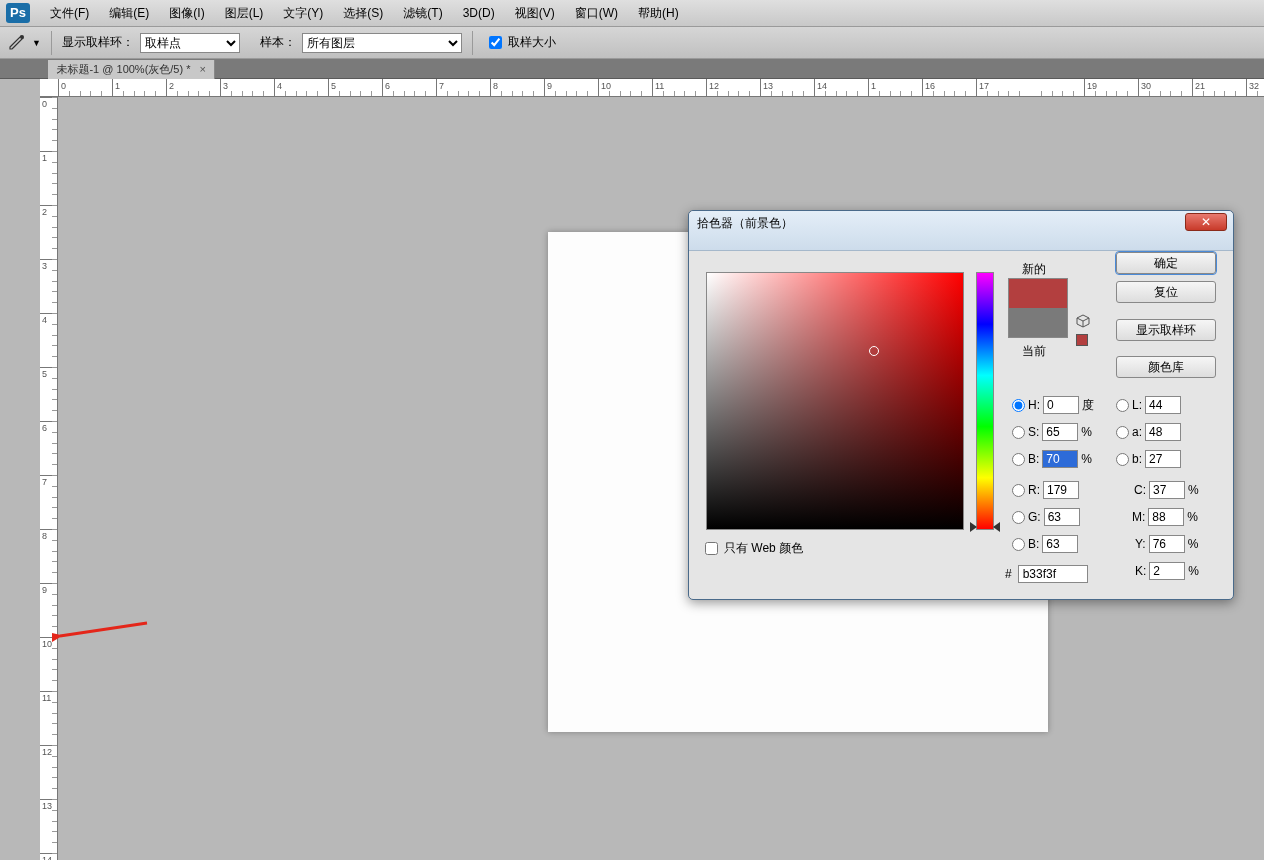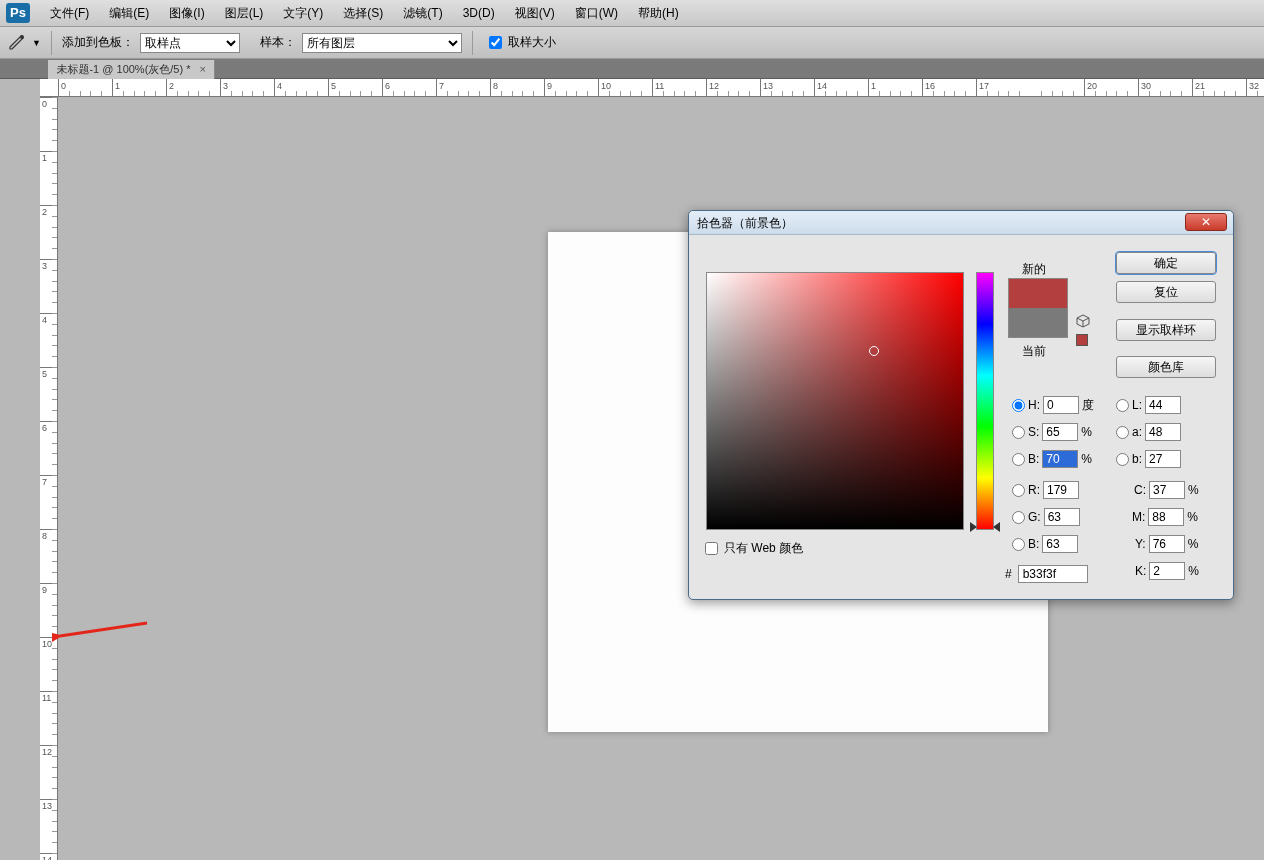--- a/index.html
+++ b/index.html
@@ -28,21 +28,21 @@
 .toolbar .tool { width:28px; height:24px; margin:1px auto; display:flex; align-items:center; justify-content:center; font-size:14px; cursor:pointer; position:relative;}
 .toolbar .tool.active { background:#888; box-shadow:inset 1px 1px 2px rgba(0,0,0,.4);}
 .toolbar .tool .corner{ position:absolute; right:1px; bottom:1px; width:0;height:0;border-left:4px solid transparent; border-bottom:4px solid #333;}
 .toolbar .swatch-wrap{ margin:4px; position:relative; height:32px;}
 .toolbar .swatch-fg{ position:absolute; top:0; left:0; width:20px;height:20px;background:#7a7a7a;border:1px solid #fff; outline:1px solid #333;}
 .toolbar .swatch-bg{ position:absolute; top:10px; left:10px; width:20px;height:20px;background:#fff;border:1px solid #fff; outline:1px solid #333;}
 .canvas { position:absolute; top:232px; left:548px; width:500px; height:500px; background:#fdfdfd; box-shadow:0 0 6px rgba(0,0,0,.3);}
 .arrow { position:absolute; }
 .arrow svg{ display:block;}
 .dialog { position:absolute; top:210px; left:688px; width:546px; height:390px; background:#e5e5e5; border:1px solid #4a6a8a; border-radius:5px; box-shadow:0 3px 12px rgba(0,0,0,.4);}
-.dlg-title { background:linear-gradient(#e4eef8,#cddceb); height:24px; border-radius:5px 5px 0 0; font-size:12px; padding:4px 8px; position:relative; border-bottom:1px solid #a5b8cb;}
+.dlg-title { background:linear-gradient(#e4eef8,#cddceb); height:40px; border-radius:5px 5px 0 0; font-size:12px; padding:4px 8px; position:relative; border-bottom:1px solid #a5b8cb;}
 .dlg-close { position:absolute; right:6px; top:2px; width:42px; height:18px; background:linear-gradient(#e87a6f,#c83a2a); border:1px solid #8a2a1a; border-radius:3px; color:#fff; text-align:center; font-size:12px; line-height:16px; cursor:pointer;}
 .field { position:absolute; left:706px; top:272px; width:258px; height:258px; border:1px solid #888; background:linear-gradient(to bottom,rgba(0,0,0,0),#000),linear-gradient(to right,#fff,#f00);}
 .field .cursor{ position:absolute; width:10px;height:10px;border:1px solid #fff; border-radius:50%; transform:translate(-5px,-5px);}
 .hue { position:absolute; left:976px; top:272px; width:18px; height:258px; background:linear-gradient(to bottom,#f0f,#00f,#0ff,#0f0,#ff0,#f00); border:1px solid #888;}
 .hue .tri-l{position:absolute; right:-7px; width:0;height:0;border-top:5px solid transparent;border-bottom:5px solid transparent;border-right:7px solid #333;}
 .hue .tri-r{position:absolute; left:-7px; width:0;height:0;border-top:5px solid transparent;border-bottom:5px solid transparent;border-left:7px solid #333;}
 .swatch-block{ position:absolute; left:1008px; top:278px; width:60px; height:60px; border:1px solid #888;}
 .swatch-new{ width:100%; height:50%; background:#b33f3f;}
 .swatch-cur{ width:100%; height:50%; background:#7a7a7a;}
 .lbl-new{ position:absolute; left:1022px; top:261px; font-size:12px;}
@@ -80,21 +80,21 @@
 
 <div class="optbar">
   <div class="eyedrop">
     <svg width="18" height="18">
         <path d="M14 2 L16 4 L7 13 L5 15 L3 15 L3 13 L5 11 Z" fill="none" stroke="#333" stroke-width="1.2"></path>
         <circle cx="15" cy="3" r="2" fill="#333"></circle>
       </svg>
   </div>
   <span style="font-size:9px;">▼</span>
   <div class="sep"></div>
-  <span>添加到色板：</span>
+  <span>显示取样环：</span>
   <select style="width:100px;"><option>取样点</option></select>
   <span style="width:8px;"></span>
   <span>样本：</span>
   <select style="width:160px;"><option>所有图层</option></select>
   <div class="sep"></div>
   <input type="checkbox" checked="" style="">
   <span>取样大小</span>
 </div>
 
 <div class="tabrow">
@@ -393,21 +393,21 @@
       <div class="minor" style="left: 968.4px;"></div>
       <div class="minor" style="left: 979.2px;"></div>
       <div class="tick" style="left: 990px; margin-top: 28px;">
         <span>18</span>
       </div>
       <div class="minor" style="left: 1000.8px;"></div>
       <div class="minor" style="left: 1011.6px;"></div>
       <div class="minor" style="left: 1022.4px;"></div>
       <div class="minor" style="left: 1033.2px;"></div>
       <div class="tick" style="left: 1044px;">
-        <span>20</span>
+        <span>19</span>
       </div>
       <div class="minor" style="left: 1054.8px;"></div>
       <div class="minor" style="left: 1065.6px;"></div>
       <div class="minor" style="left: 1076.4px;"></div>
       <div class="minor" style="left: 1087.2px;"></div>
       <div class="tick" style="left: 1098px;">
         <span>30</span>
       </div>
       <div class="minor" style="left: 1108.8px;"></div>
       <div class="minor" style="left: 1119.6px;"></div>

